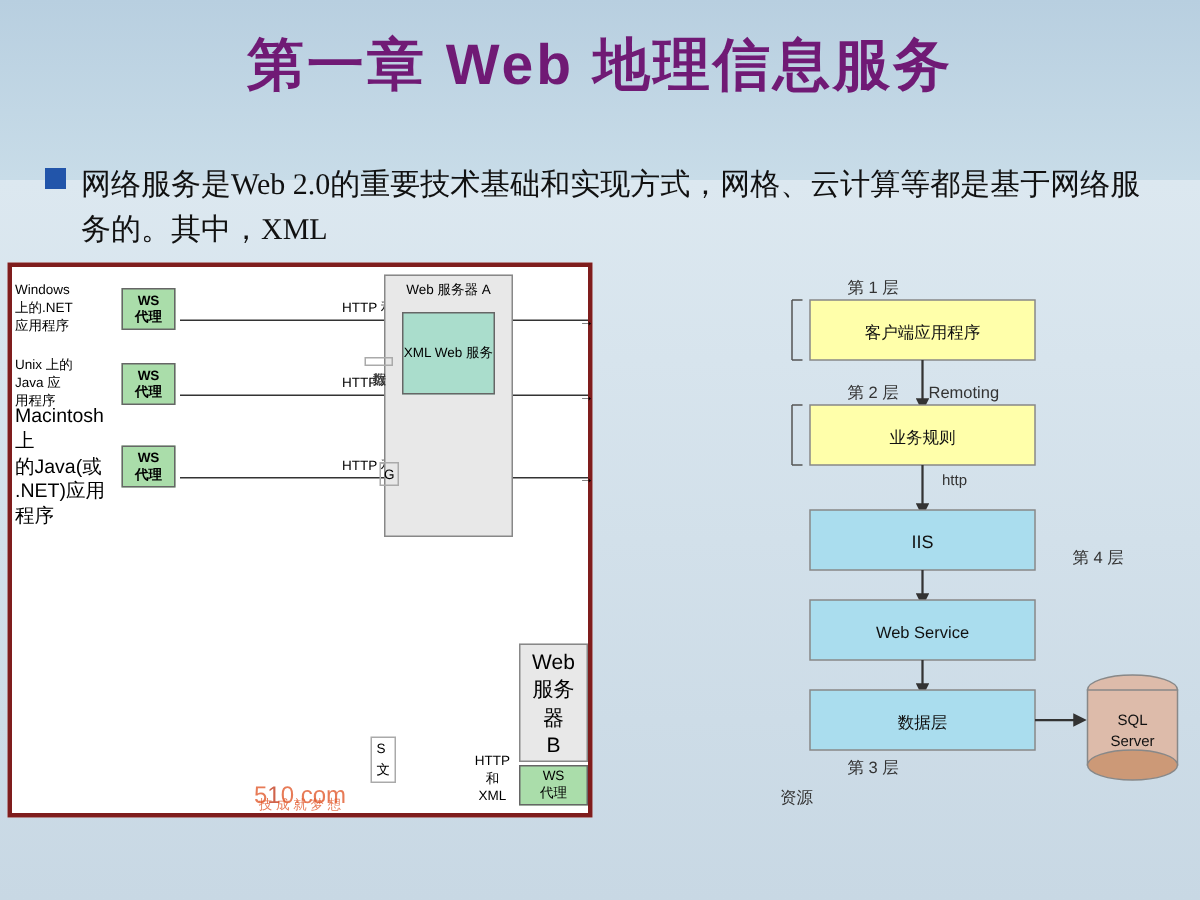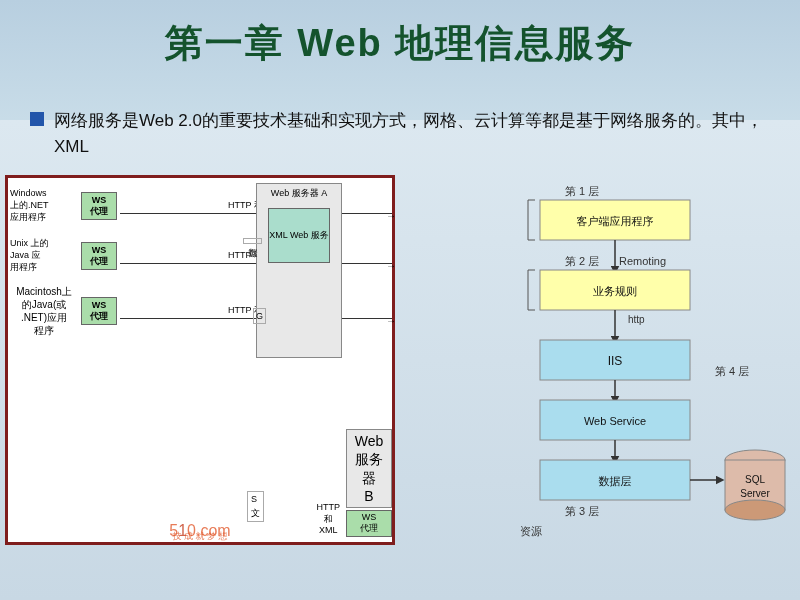--- a/index.html
+++ b/index.html
@@ -33,21 +33,21 @@
     }
 
     
     .title {
       position: absolute;
       top: 18px;
       left: 0; right: 0;
       text-align: center;
       font-size: 38px;
       font-weight: bold;
-      color: #14532d;
+      color: #701a75;
       letter-spacing: 2px;
     }
 
     
     .bullet-section {
       position: absolute;
       top: 108px;
       left: 30px;
       right: 20px;
     }
@@ -125,21 +125,21 @@
 <div class="bg-top"></div>
 <div class="bg-main"></div>
 
 <div class="page">
 
   <div class="title">第一章 Web 地理信息服务</div>
 
   <div class="bullet-section">
     <div class="bullet-item">
       <div class="bullet-square"></div>
-      <div style="font-size:17px;">网络服务是Web 2.0的重要技术基础和实现方式，网格、云计算等都是基于网络服务的。其中，XML</div>
+      <div style="font-size:20px;font-family:Liberation Serif, serif;">网络服务是Web 2.0的重要技术基础和实现方式，网格、云计算等都是基于网络服务的。其中，XML</div>
     </div>
   </div>
 
   <div class="diagram-area">
 
     <div class="left-diagram">
       <div class="left-inner">
 
         <div style="position:absolute;top:8px;left:2px;right:0;display:flex;align-items:center;height:40px;">
           <div style="width:68px;font-size:9px;line-height:1.3;">Windows<br>上的.NET<br>应用程序</div>
@@ -158,21 +158,21 @@
           <div class="ws-box">WS<br>代理</div>
           <div style="flex:1;display:flex;flex-direction:column;align-items:center;position:relative;">
             <div style="font-size:9px;margin-bottom:1px;">HTTP 和 XML</div>
             <div style="width:100%;height:1px;background:#333;position:relative;">
               <span style="position:absolute;right:-4px;top:-4px;font-size:10px;">→</span>
             </div>
           </div>
         </div>
 
         <div style="position:absolute;top:108px;left:2px;right:0;display:flex;align-items:center;height:50px;">
-          <div style="width:68px;font-size:10px;line-height:1.3;text-align:center;">Macintosh上<br>的Java(或<br>.NET)应用<br>程序</div>
+          <div style="width:68px;font-size:13px;line-height:1.3;">Macintosh上<br>的Java(或<br>.NET)应用<br>程序</div>
           <div class="ws-box">WS<br>代理</div>
           <div style="flex:1;display:flex;flex-direction:column;align-items:center;position:relative;">
             <div style="font-size:9px;margin-bottom:1px;">HTTP 和 XML</div>
             <div style="width:100%;height:1px;background:#333;position:relative;">
               <span style="position:absolute;right:-4px;top:-4px;font-size:10px;">→</span>
             </div>
           </div>
         </div>
 
         <div style="position:absolute;right:50px;top:5px;width:86px;height:175px;background:#e8e8e8;border:1px solid #888;">

